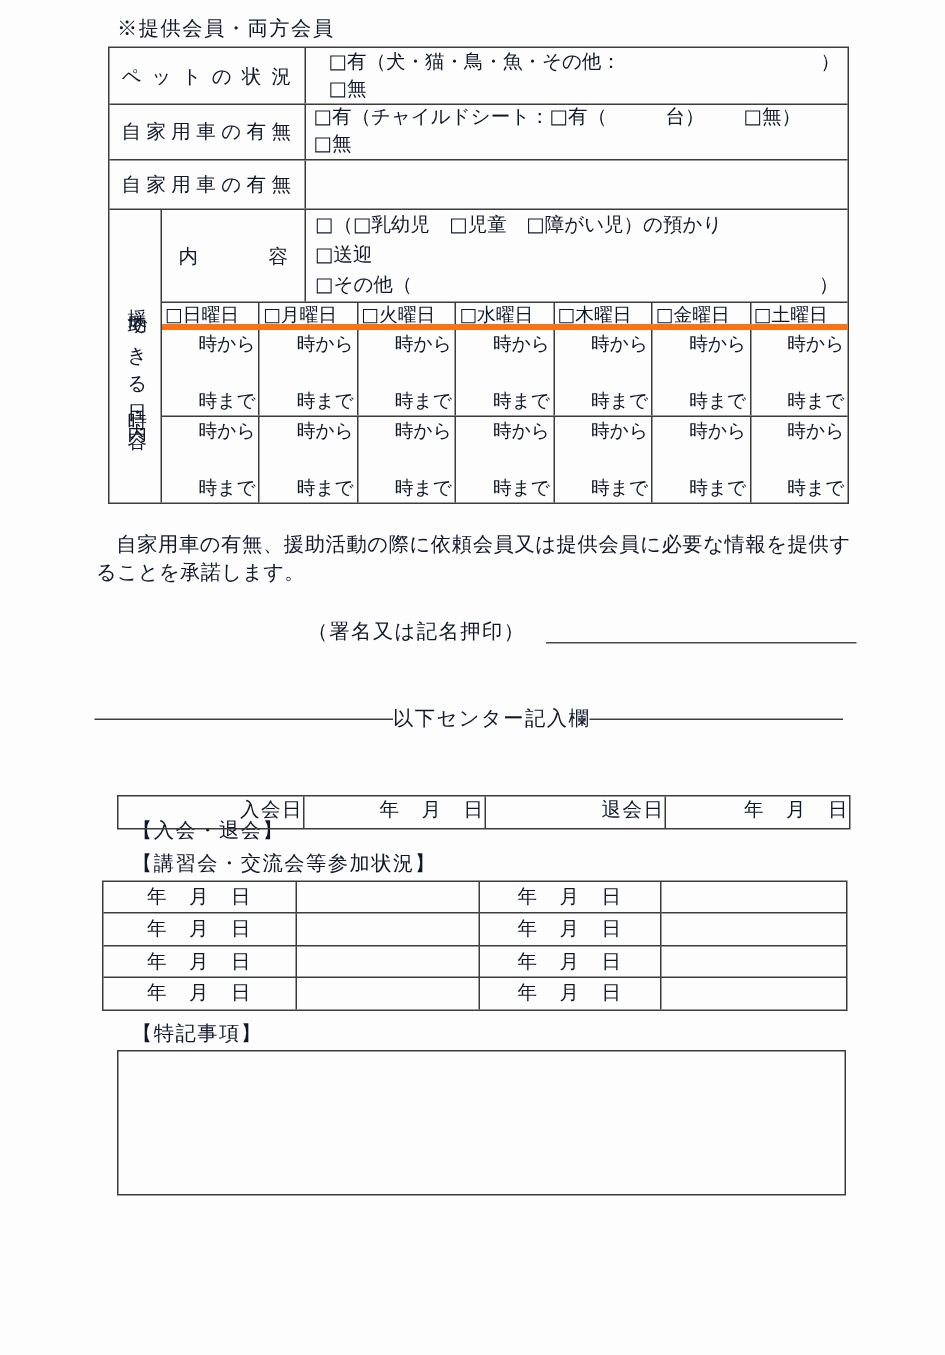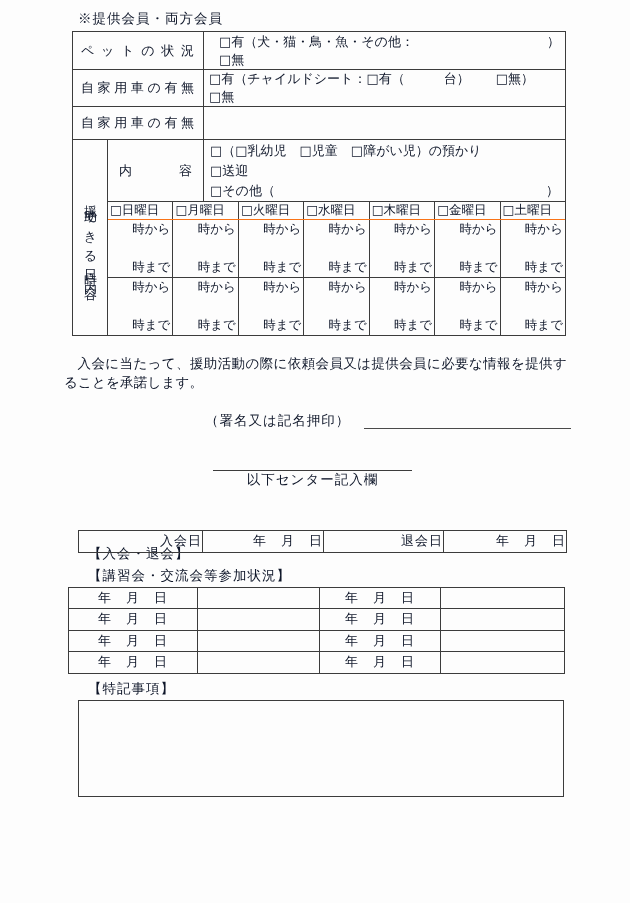--- a/index.html
+++ b/index.html
@@ -27,36 +27,36 @@
   .mcontent { flex:1; display:flex; flex-direction:column; justify-content:center; padding:1px 5px; line-height:18px; }
   .split-line { display:flex; justify-content:space-between; }
 
   .vlabel-cell { width:35px; border-right:1px solid #3c3c3c; display:flex; align-items:center; justify-content:center; }
   .vlabel-cell > span { writing-mode:vertical-rl; text-orientation:upright; letter-spacing:4px; font-size:13px; }
   .r4right { flex:1; display:flex; flex-direction:column; }
   .naiyo-row { height:62px; display:flex; border-bottom:1px solid #3c3c3c; }
   .naiyo-label { width:96px; border-right:1px solid #3c3c3c; display:flex; align-items:center; }
   .naiyo-label > div { width:100%; padding:0 11px; display:flex; justify-content:space-between; }
   .naiyo-content { flex:1; padding:1px 6px; line-height:20px; }
-  .days-row { height:18px; display:flex; border-bottom:1px solid #f97316;justify-content:flex-end; }
+  .days-row { height:18px; display:flex; border-bottom:4px solid #f97316; }
   .day-cell { flex:1; border-right:1px solid #3c3c3c; font-size:12.5px; line-height:16px; padding-left:2px; white-space:nowrap; overflow:hidden; }
   .day-cell:last-child { border-right:none; }
   .time-row { display:flex; }
   .time-row.first { height:58px; border-bottom:1px solid #3c3c3c; }
   .time-row.second { height:57px; }
   .time-cell { flex:1; border-right:1px solid #3c3c3c; display:flex; flex-direction:column; justify-content:space-between; align-items:flex-end; font-size:12.5px; padding:1px 2px; }
   .time-cell:last-child { border-right:none; }
 
   
   #consent-p { left:64px; top:354px; width:503px; font-size:13.5px; line-height:19px; text-indent:1em; text-align:justify; letter-spacing:0.2px; }
   #signature { left:205px; top:412px; display:flex; align-items:flex-start; font-size:13.5px; letter-spacing:1px; }
   #sig-line { display:inline-block; width:207px; height:17px; border-bottom:1px solid #4a4a4a; margin-left:14px; }
 
   
-  #divider { left:63px; top:470px; width:499px; height:18px; display:flex; align-items:center; font-size:13.5px; letter-spacing:1px;flex-direction:column; }
+  #divider { left:63px; top:470px; width:499px; height:18px; display:flex; align-items:center; font-size:13.5px; letter-spacing:1px; }
   .dline { border-top:1px solid #3c3c3c; height:0; }
   .dline.left { width:199px; }
   .dline.right { flex:1; }
 
   
   #enroll-h { left:88px; top:509px; font-size:13.5px; letter-spacing:1px;margin-top:36px; }
   #enroll-table { left:78px; top:530px; width:489px; height:23px; border:1px solid #3c3c3c; display:flex; }
   #enroll-table .ecell { border-right:1px solid #3c3c3c; text-align:right; line-height:20px; font-size:13px; letter-spacing:1px; }
   #enroll-table .ecell:last-child { border-right:none; }
   .ew1 { width:124px; } .ew2 { width:121px; } .ew3 { width:120px; } .ew4 { flex:1; }
@@ -201,21 +201,21 @@
             </div>
           <div class="time-cell">
               <span>時から</span>
               <span>時まで</span>
             </div>
         </div>
       </div>
     </div>
   </div>
 
-  <div class="abs" id="consent-p">入会に当たって、援助活動の際に依頼会員又は提供会員に必要な情報を提供することを承諾します。</div>
+  <div class="abs" id="consent-p">自家用車の有無、援助活動の際に依頼会員又は提供会員に必要な情報を提供することを承諾します。</div>
 
   <div class="abs" id="signature">
     <span>（署名又は記名押印）</span>
     <span id="sig-line"></span>
   </div>
 
   <div class="abs" id="divider">
     <span class="dline left"></span>
     <span>以下センター記入欄</span>
     <span class="dline right"></span>

